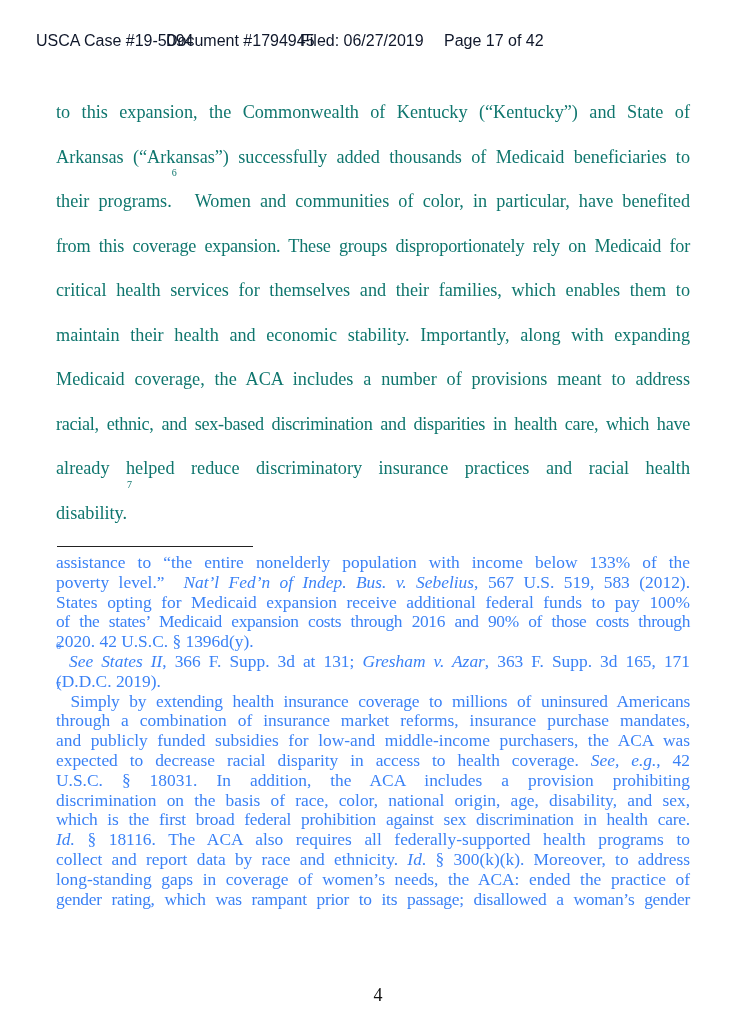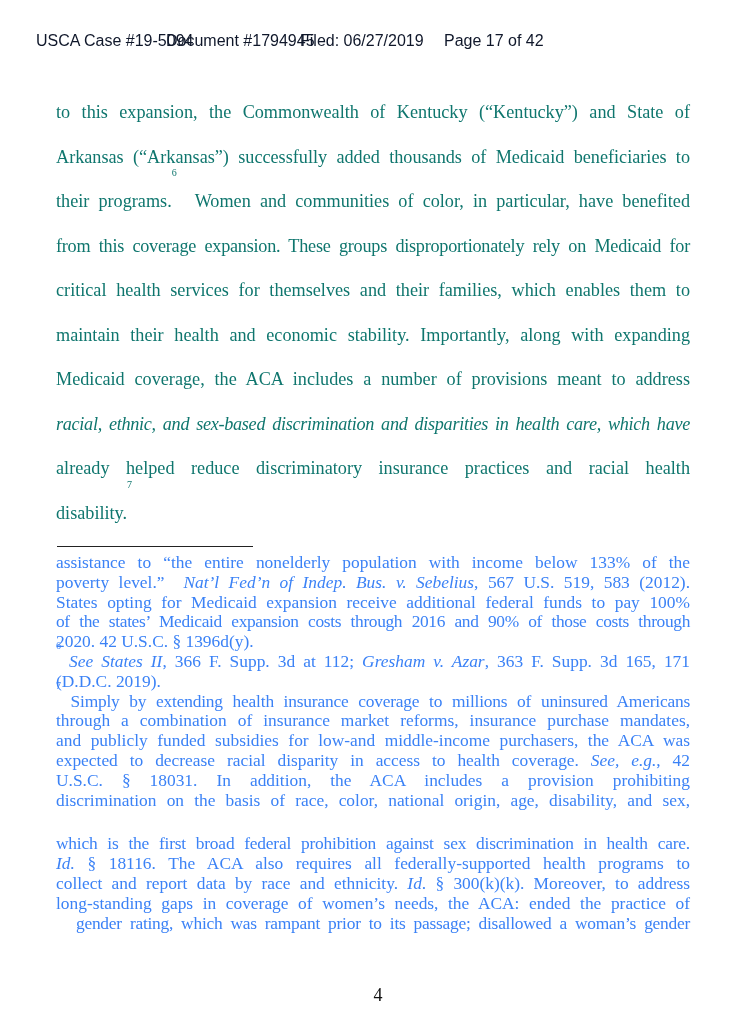--- a/index.html
+++ b/index.html
@@ -42,43 +42,43 @@
 </div>
 
 <div class="body-text">
   <span class="line">to this expansion, the Commonwealth of Kentucky (“Kentucky”) and State of</span>
   <span class="line">Arkansas (“Arkansas”) successfully added thousands of Medicaid beneficiaries to</span>
   <span class="line"><span>their programs.</span><sup>6</sup>&nbsp; <span>Women and communities of color, in particular, have benefited</span></span>
   <span class="line" style="letter-spacing:-0.25px;">from this coverage expansion. These groups disproportionately rely on Medicaid for</span>
   <span class="line">critical health services for themselves and their families, which enables them to</span>
   <span class="line">maintain their health and economic stability. Importantly, along with expanding</span>
   <span class="line">Medicaid coverage, the ACA includes a number of provisions meant to address</span>
-  <span class="line" style="letter-spacing:-0.3px;font-style:italic;">racial, ethnic, and sex-based discrimination and disparities in health care, which have</span>
+  <span class="line" style="letter-spacing:-0.3px;">racial, ethnic, and sex-based discrimination and disparities in health care, which have</span>
   <span class="line">already helped reduce discriminatory insurance practices and racial health</span>
   <span class="line last"><span>disability.</span><sup>7</sup></span>
 </div>
 
 <div class="rule"></div>
 
 <div class="footnotes">
   <span class="line">assistance to “the entire nonelderly population with income below 133% of the</span>
   <span class="line"><span>poverty level.”</span>&nbsp; <i>Nat’l Fed’n of Indep. Bus. v. Sebelius</i><span>, 567 U.S. 519, 583 (2012).</span></span>
   <span class="line">States opting for Medicaid expansion receive additional federal funds to pay 100%</span>
   <span class="line" style="letter-spacing:-0.35px;">of the states’ Medicaid expansion costs through 2016 and 90% of those costs through</span>
   <span class="line last">2020.  42 U.S.C. § 1396d(y).</span>
 
-  <span class="line"><sup>6</sup> <i>See States II</i><span>, 366 F. Supp. 3d at 112; </span><i>Gresham v. Azar</i><span>, 363 F. Supp. 3d 165, 171</span></span>
+  <span class="line"><sup>6</sup> <i>See States II</i><span>, 366 F. Supp. 3d at 131; </span><i>Gresham v. Azar</i><span>, 363 F. Supp. 3d 165, 171</span></span>
   <span class="line last">(D.D.C. 2019).</span>
 
   <span class="line" style="letter-spacing:-0.2px;"><sup>7</sup> <span>Simply by extending health insurance coverage to millions of uninsured Americans</span></span>
   <span class="line">through a combination of insurance market reforms, insurance purchase mandates,</span>
   <span class="line">and publicly funded subsidies for low-and middle-income purchasers, the ACA was</span>
   <span class="line"><span>expected to decrease racial disparity in access to health coverage.  </span><i>See, e.g.</i><span>, 42</span></span>
   <span class="line">U.S.C. § 18031.   In addition, the ACA includes a provision prohibiting</span>
   <span class="line">discrimination on the basis of race, color, national origin, age, disability, and sex,</span>
-  <span class="line" style="letter-spacing:-0.2px;margin-top:24px;">which is the first broad federal prohibition against sex discrimination in health care.</span>
+  <span class="line" style="letter-spacing:-0.2px;">which is the first broad federal prohibition against sex discrimination in health care.</span>
   <span class="line"><i>Id.</i><span> § 18116.  The ACA also requires all federally-supported health programs to</span></span>
   <span class="line"><span>collect and report data by race and ethnicity.  </span><i>Id</i><span>. § 300(k)(k).  Moreover, to address</span></span>
   <span class="line">long-standing gaps in coverage of women’s needs, the ACA: ended the practice of</span>
-  <span class="line" style="letter-spacing:-0.25px;margin-left:20px;">gender rating, which was rampant prior to its passage; disallowed a woman’s gender</span>
+  <span class="line" style="letter-spacing:-0.25px;">gender rating, which was rampant prior to its passage; disallowed a woman’s gender</span>
 </div>
 
 <div class="page-num">4</div>
 
 </body></html>

